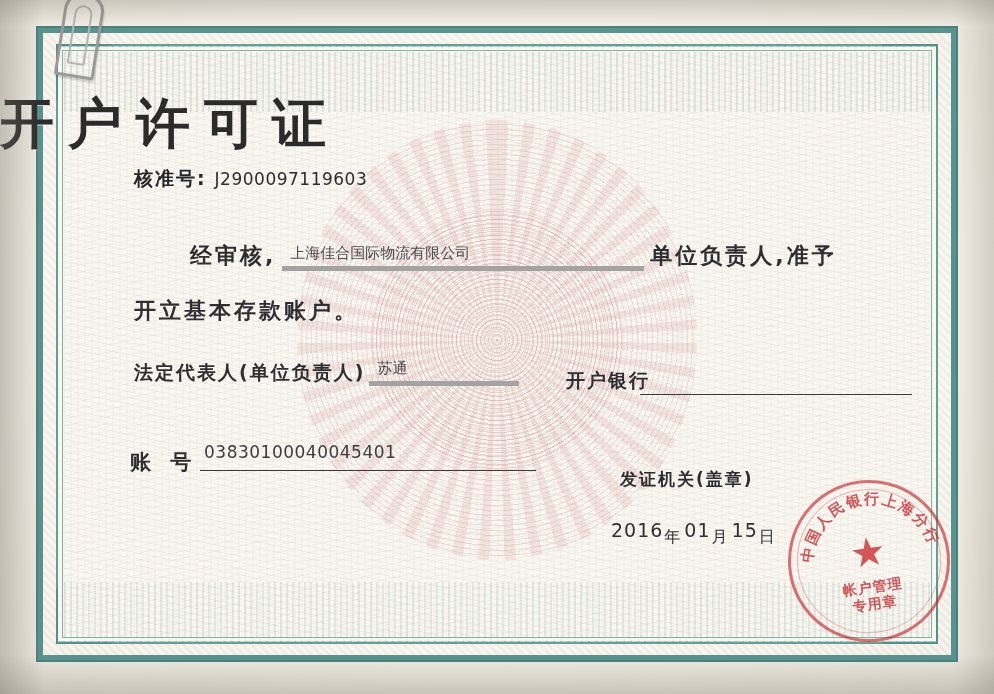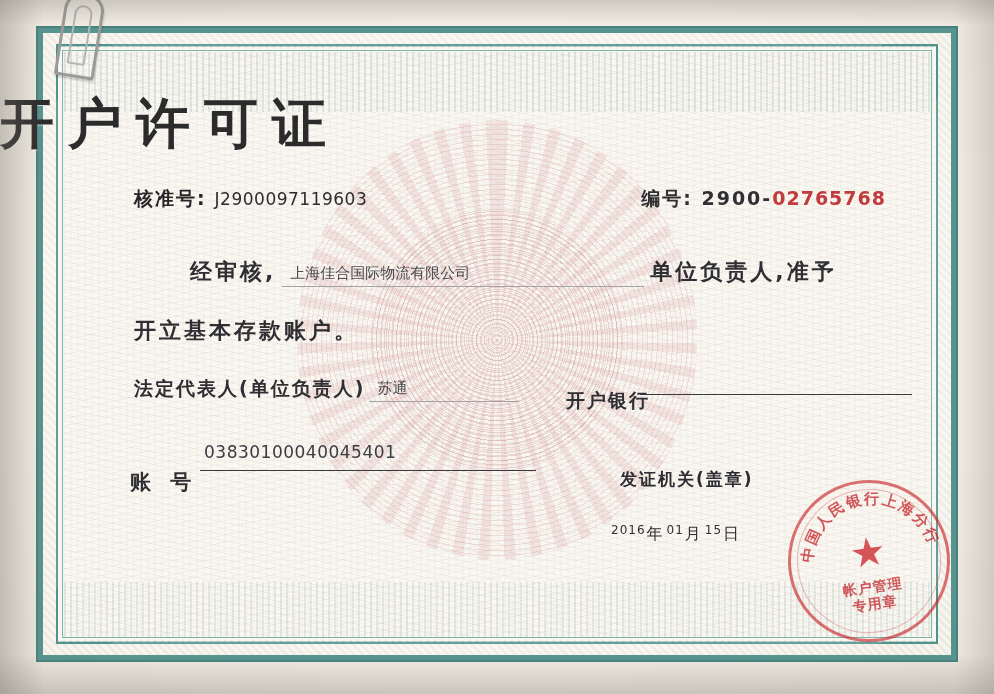--- a/index.html
+++ b/index.html
@@ -163,21 +163,20 @@
     color: #2b2b2b;
     text-shadow: 0 1px 0 rgba(255,255,255,0.6);
   }
 
   
   .row {
     position: absolute;
     font-family: "DejaVu Sans", sans-serif;
     color: #2f2f33;
     white-space: nowrap;
-    margin-top: 20px;
   }
   .label {
     font-size: 19px;
     font-weight: bold;
     letter-spacing: 2px;
     color: #26262a;
   }
   .handwritten {
     font-family: "DejaVu Sans", sans-serif;
     color: #3a3a40;
@@ -199,21 +198,21 @@
     font-weight: bold;
     color: #c03c3c;
     letter-spacing: 1px;
   }
 
   
   .r-body1 { left: 190px; top: 236px; }
   .r-body1 .seg { font-size: 22px; font-weight: bold; letter-spacing: 3px; }
   .fill-line {
     display: inline-block;
-    border-bottom: 1px solid #a3a3a3;
+    border-bottom: 5px solid #a3a3a3;
     position: relative;
     vertical-align: bottom;
   }
   .fill-line > span {
     position: absolute;
     left: 8px;
     bottom: 3px;
     font-size: 15px;
     color: #4a4a50;
     white-space: nowrap;
@@ -274,21 +273,21 @@
   }
   .date-row {
     position: absolute;
     left: 610px; top: 524px;
     font-size: 16px;
     color: #2f2f35;
     letter-spacing: 1px;
   }
   .date-row .dpart { margin-right: 2px; }
   .date-row .dnum {
-    font-size: 12px;
+    font-size: 19px;
     position: relative;
     top: -5px;
     margin: 0 1px;
   }
 
   
   .seal {
     position: absolute;
     left: 788px; top: 480px;
     width: 162px; height: 162px;
@@ -391,23 +390,20 @@
   <div class="medallion-core"></div>
   <div class="top-band"></div>
   <div class="bottom-band"></div>
 
   <div class="title">开户许可证</div>
 
   <div class="row r-approve">
     <span class="label">核准号:</span><span class="num handwritten">J2900097119603</span>
   </div>
 
-  <div class="row r-serial">
-    <span class="slabel">编号: 2900-</span><span class="snum">02765768</span>
-  </div>
 
   <div class="row r-body1">
     <span class="seg">经审核,</span><span class="fill-line" style="width: 362px; height: 30px; margin: 0 6px;"><span class="handwritten">上海佳合国际物流有限公司</span></span><span class="seg">单位负责人,准予</span>
   </div>
 
   <div class="row r-body2">
     <span class="seg">开立基本存款账户。</span>
   </div>
 
   <div class="row r-rep">

